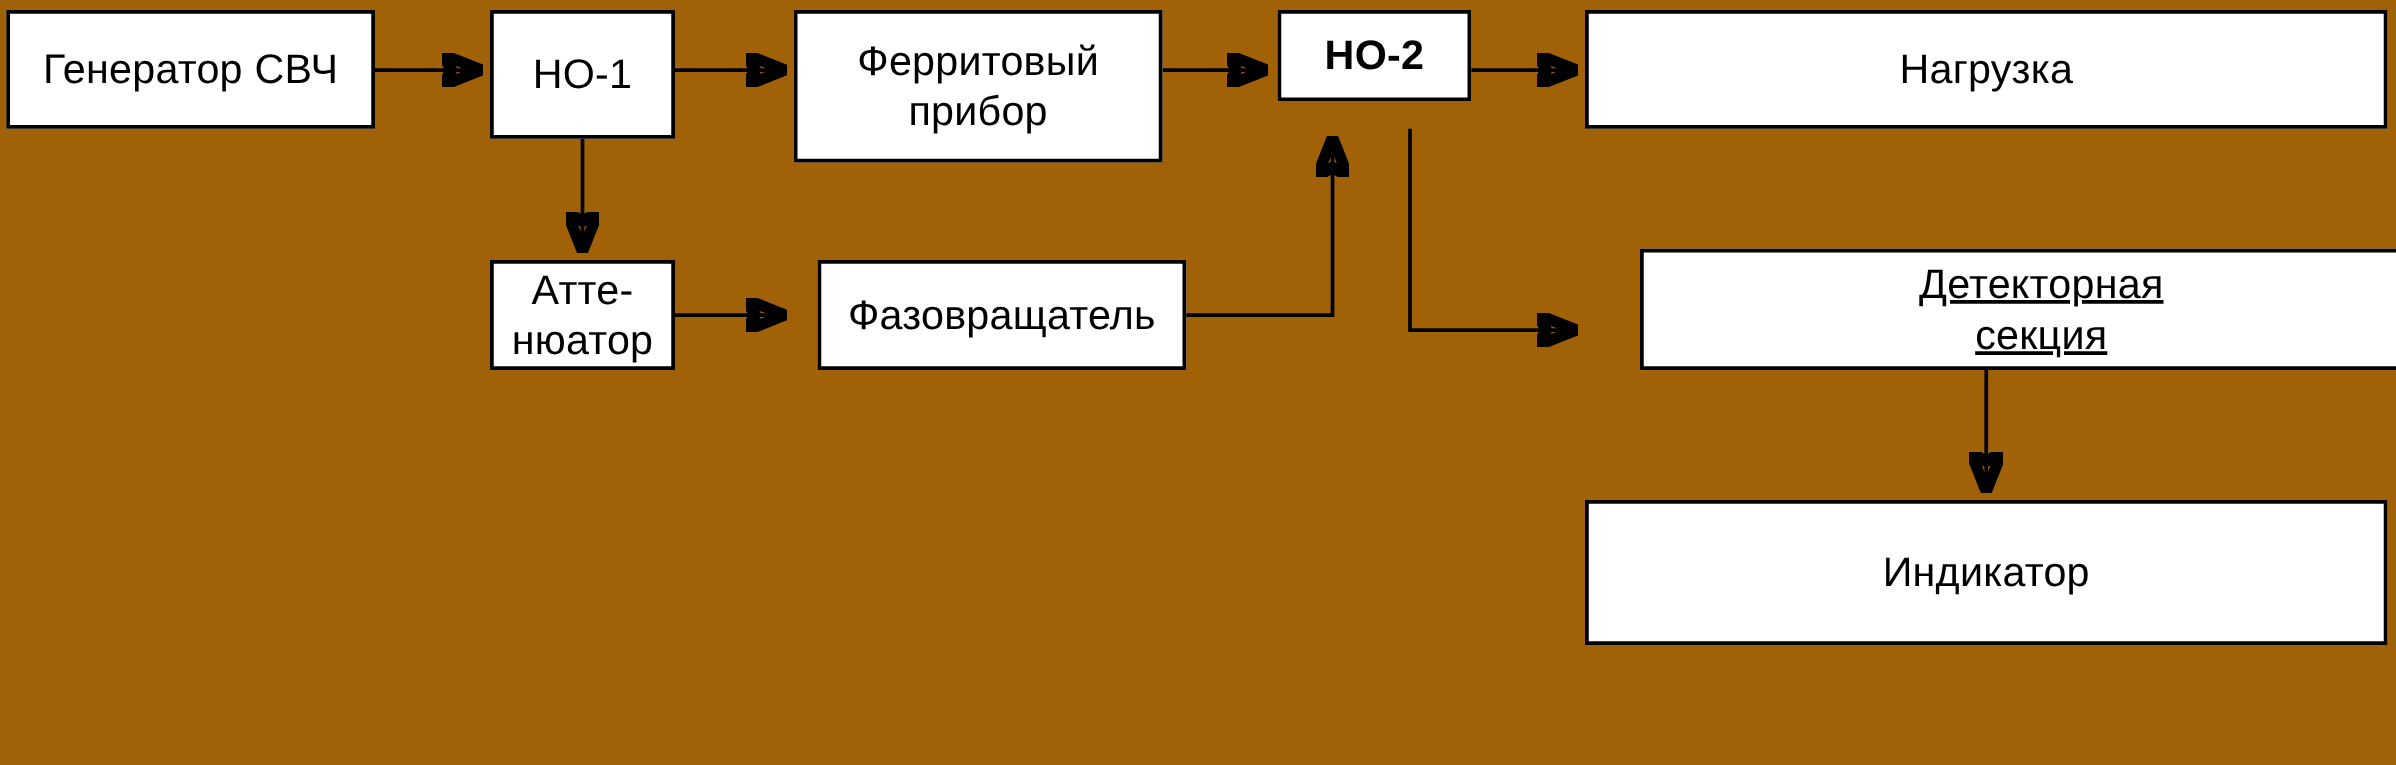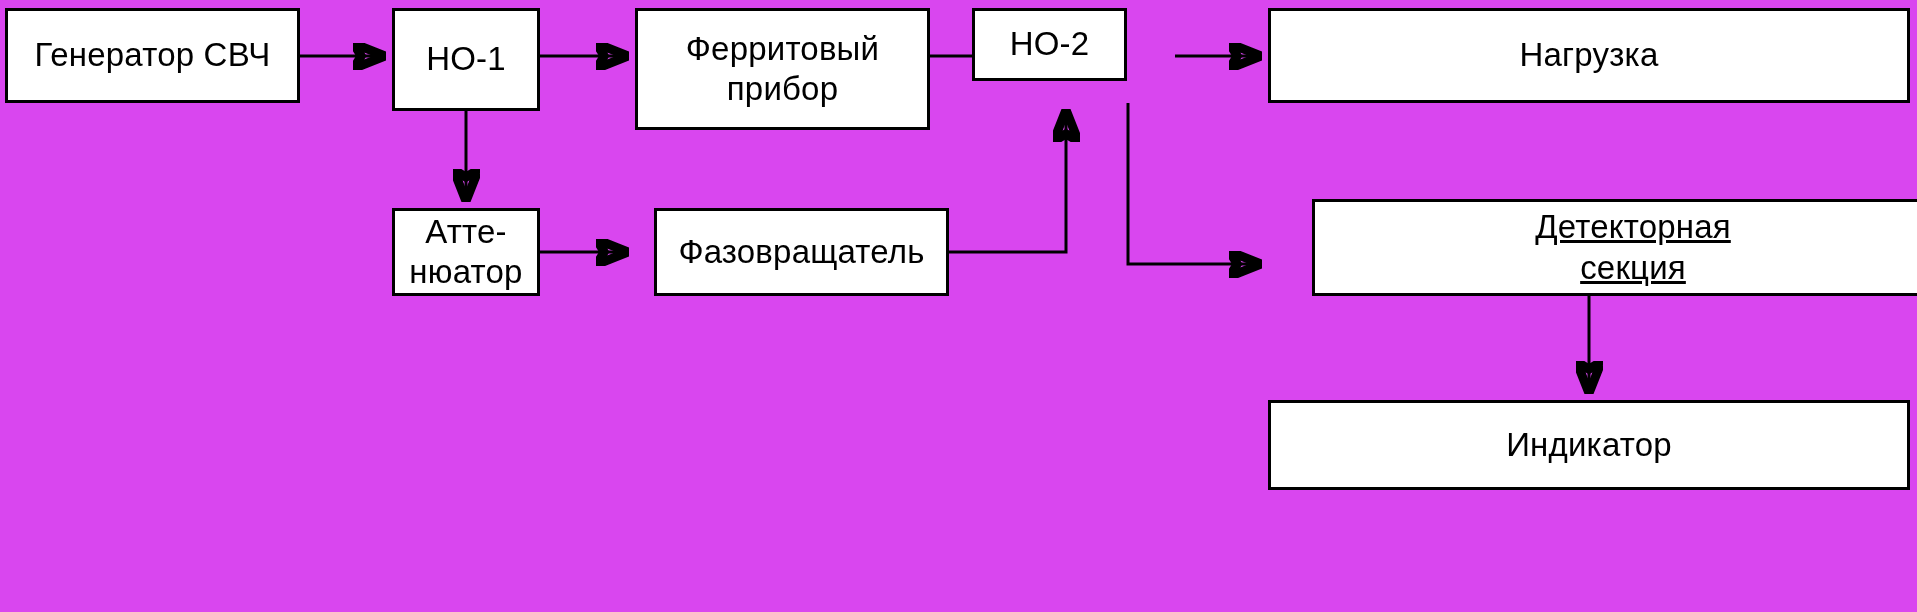--- a/index.html
+++ b/index.html
@@ -4,21 +4,21 @@
 <style>
   html, body {
     margin: 0;
     padding: 0;
     background: #ffffff;
   }
   #canvas {
     position: relative;
     width: 1917px;
     height: 612px;
-    background: #d946ef;
+    background: #a16207;
     overflow: hidden;
     font-family: "Liberation Sans", "DejaVu Sans", sans-serif;
   }
   .node {
     position: absolute;
     box-sizing: border-box;
     border: 3px solid #000000;
     background: #ffffff;
     display: flex;
     align-items: center;
@@ -88,21 +88,21 @@
 
   <div class="node" style="left: 392px; top: 8px; width: 148px; height: 103px;">
     <span class="label">НО-1</span>
   </div>
 
   <div class="node" style="left: 635px; top: 8px; width: 295px; height: 122px;">
     <span class="label">Ферритовый
 прибор</span>
   </div>
 
-  <div class="node" style="left: 972px; top: 8px; width: 155px; height: 73px;">
+  <div class="node" style="left: 1022px; top: 8px; width: 155px; height: 73px; font-weight: bold;">
     <span class="label">НО-2</span>
   </div>
 
   <div class="node" style="left: 392px; top: 208px; width: 148px; height: 88px;">
     <span class="label">Атте-
 нюатор</span>
   </div>
 
   <div class="node" style="left: 1268px; top: 8px; width: 642px; height: 95px;">
     <span class="label">Нагрузка</span>
@@ -110,17 +110,17 @@
 
   <div class="node" style="left: 635px; top: 208px; width: 295px; height: 88px; margin-left: 19px;">
     <span class="label">Фазовращатель</span>
   </div>
 
   <div class="node" style="left: 1312px; top: 199px; width: 642px; height: 97px; text-decoration: underline;">
     <span class="label">Детекторная
 секция</span>
   </div>
 
-  <div class="node" style="left: 1268px; top: 400px; width: 642px; height: 90px;">
+  <div class="node" style="left: 1268px; top: 400px; width: 642px; height: 116px;">
     <span class="label">Индикатор</span>
   </div>
 
 </div>
 
 </body></html>

